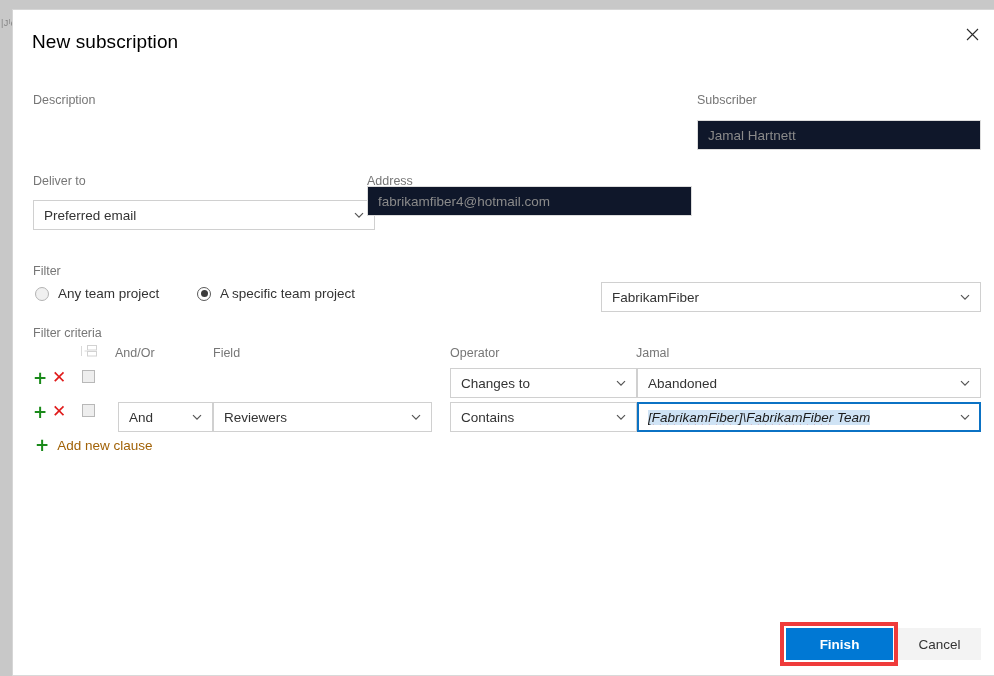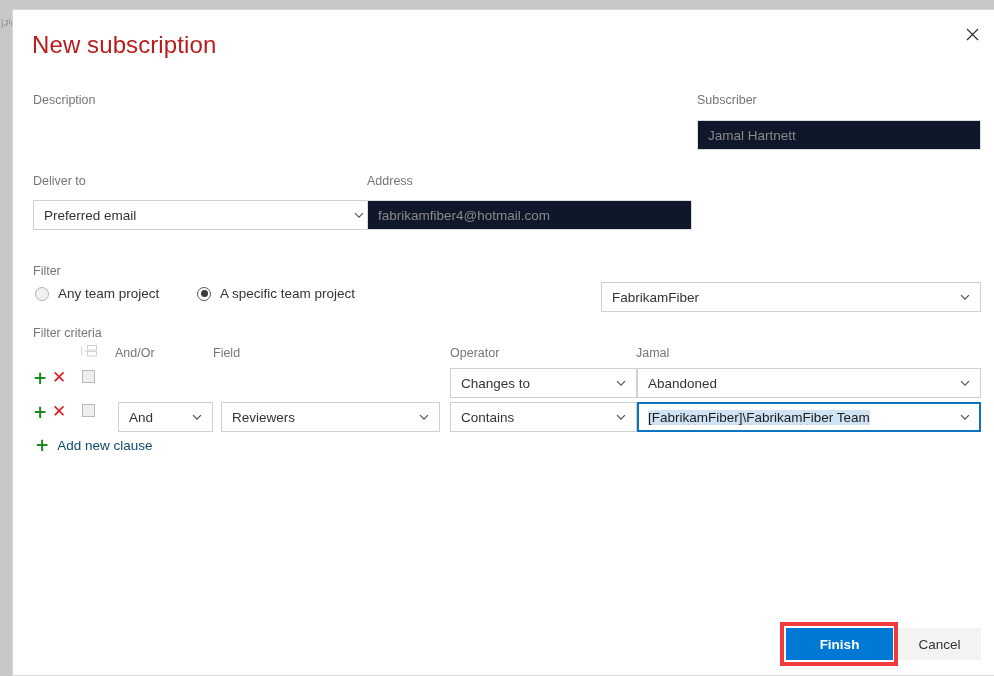--- a/index.html
+++ b/index.html
@@ -68,23 +68,23 @@
     justify-content: center;
     cursor: pointer;
     color: #333;
   }
   .close-btn svg { display: block; }
 
   .dlg-title {
     position: absolute;
     left: 19px;
     top: 21px;
-    font-size: 24px;
+    font-size: 19px;
     font-weight: 400;
-    color: #b91c1c;
+    color: #000000;
     letter-spacing: .1px;
   }
 
   .field-label {
     position: absolute;
     font-size: 12.5px;
     color: #767676;
     font-weight: 400;
   }
 
@@ -227,21 +227,21 @@
   }
   .add-clause .ac-plus {
     color: #1a8a1a;
     font-size: 17px;
     font-weight: 700;
     line-height: 1;
     font-family: "DejaVu Sans", sans-serif;
     margin-right: 8px;
   }
   .add-clause .ac-text {
-    color: #0c4a6e;
+    color: #a16207;
     font-size: 13.5px;
   }
 
   
   .btn {
     position: absolute;
     box-sizing: border-box;
     display: flex;
     align-items: center;
     justify-content: center;
@@ -304,21 +304,21 @@
     <div class="dropdown" style="left:20px; top:190px; width:342px;">
       <span class="dd-text">Preferred email</span>
       <span class="chev">
         <svg width="14" height="14" viewBox="0 0 14 14">
             <path d="M3 5.2 L7 9.2 L11 5.2" fill="none" stroke="currentColor" stroke-width="1.2"></path>
           </svg>
       </span>
     </div>
 
     <div class="field-label" style="left:354px; top:164px;">Address</div>
-    <div class="txtbox readonly" style="left:354px; top:190px; width:325px;">fabrikamfiber4@hotmail.com</div>
+    <div class="txtbox readonly" style="left:354px; top:176px; width:325px;">fabrikamfiber4@hotmail.com</div>
 
     <div class="field-label" style="left:20px; top:254px;">Filter</div>
 
     <div class="radio-row" style="left:22px; top:276px;">
       <span class="radio"></span>
       <span class="radio-label">Any team project</span>
     </div>
 
     <div class="radio-row" style="left:184px; top:276px;">
       <span class="radio checked"></span>
@@ -379,39 +379,39 @@
 
     <div class="dropdown" style="left:105px; top:392px; width:95px;">
       <span class="dd-text">And</span>
       <span class="chev">
         <svg width="14" height="14" viewBox="0 0 14 14">
             <path d="M3 5.2 L7 9.2 L11 5.2" fill="none" stroke="currentColor" stroke-width="1.2"></path>
           </svg>
       </span>
     </div>
 
-    <div class="dropdown" style="left:200px; top:392px; width:219px;margin-left:8px;">
+    <div class="dropdown" style="left:200px; top:392px; width:219px;">
       <span class="dd-text">Reviewers</span>
       <span class="chev">
         <svg width="14" height="14" viewBox="0 0 14 14">
             <path d="M3 5.2 L7 9.2 L11 5.2" fill="none" stroke="currentColor" stroke-width="1.2"></path>
           </svg>
       </span>
     </div>
 
     <div class="dropdown" style="left:437px; top:392px; width:187px;">
       <span class="dd-text">Contains</span>
       <span class="chev">
         <svg width="14" height="14" viewBox="0 0 14 14">
             <path d="M3 5.2 L7 9.2 L11 5.2" fill="none" stroke="currentColor" stroke-width="1.2"></path>
           </svg>
       </span>
     </div>
 
-    <div class="dropdown focused" style="left:624px; top:392px; width:344px;">
+    <div class="dropdown focused" style="left:624px; top:392px; width:344px;font-style:italic;">
       <span class="dd-text"><span class="hl"><span class="squiggle">[FabrikamFiber]</span><span>\</span><span class="squiggle">FabrikamFiber</span><span> Team</span></span></span>
       <span class="chev">
         <svg width="14" height="14" viewBox="0 0 14 14">
             <path d="M3 5.2 L7 9.2 L11 5.2" fill="none" stroke="currentColor" stroke-width="1.2"></path>
           </svg>
       </span>
     </div>
 
     <div class="add-clause" style="left:22px; top:427px;">
       <span class="ac-plus">+</span>

